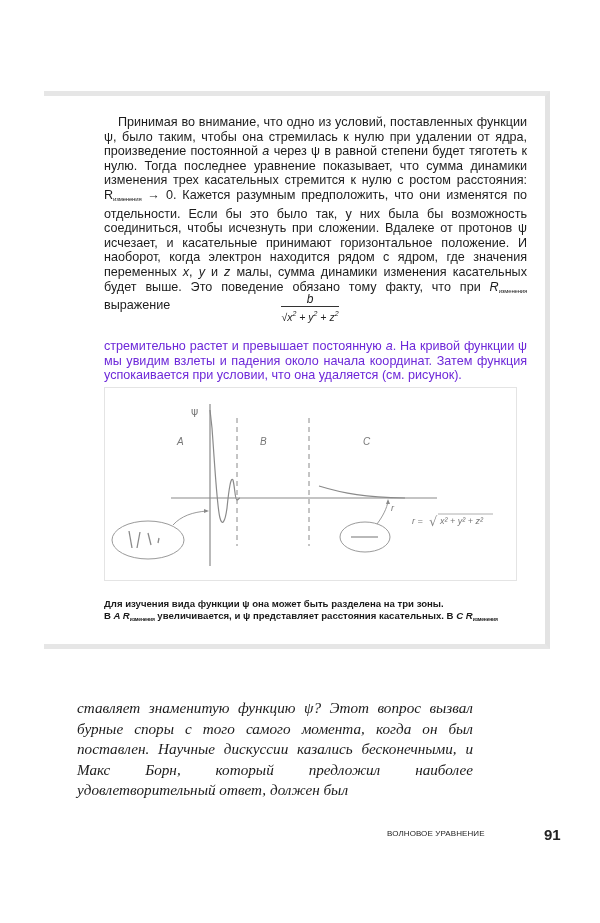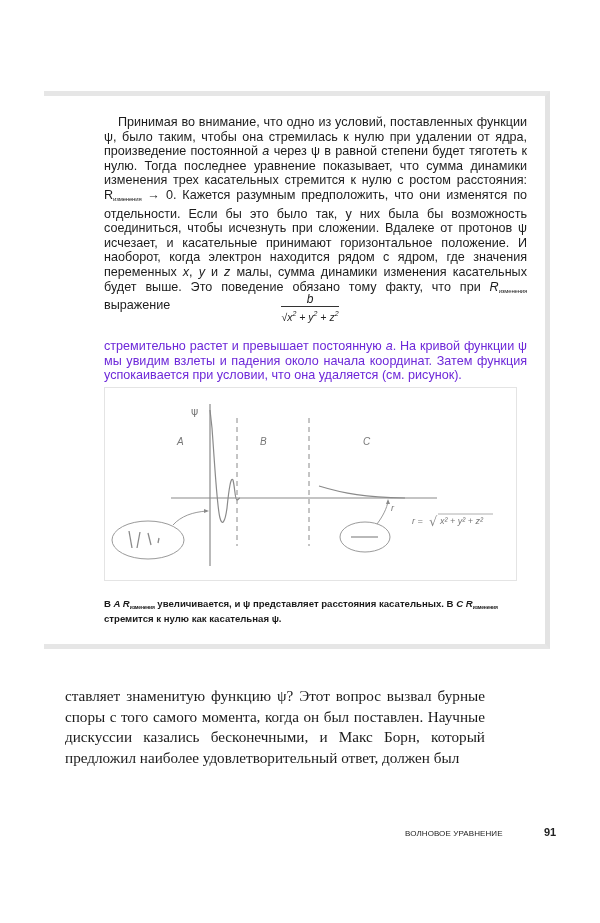--- a/index.html
+++ b/index.html
@@ -44,29 +44,29 @@
     font-size: 9.6px; line-height: 12px; font-weight: bold; color: #1a1a1a;
   }
   .caption p { margin: 0; }
   .caption .sub { font-size: 5px; font-weight: bold; }
 
   .body-text {
     position: absolute; left: 65px; top: 686px; width: 420px;
     font-family: "Liberation Serif", serif; font-size: 15.2px; line-height: 20.5px;
     text-align: justify; color: #1a1a1a;
   }
-  .body-text p { margin: 0; }
+  .body-text p { margin: 12px; font-style: italic; }
 
   .footer-title {
-    position: absolute; left: 405px; top: 829px;
+    position: absolute; left: 387px; top: 829px;
     font-size: 8px; letter-spacing: 0.1px; color: #222;
   }
   .page-number {
     position: absolute; left: 544px; top: 826px;
-    font-size: 11px; font-weight: bold; color: #222;
+    font-size: 15px; font-weight: bold; color: #222;
   }
 </style>
 </head>
 <body>
 
 <div class="sidebar-box"></div>
 
 <div class="sidebar-text">
   <p class="indent"><span>Принимая во внимание, что одно из условий, поставленных функции ψ, было таким, чтобы она стремилась к нулю при удалении от ядра, произведение постоянной </span><span class="it">a</span><span> через ψ в равной степени будет тяготеть к нулю. Тогда последнее уравнение показывает, что сумма динамики изменения трех касательных стремится к нулю с ростом расстояния: R</span><span class="sub">изменения</span><span> → 0. Кажется разумным предположить, что они изменятся по отдельности. Если бы это было так, у них была бы возможность соединиться, чтобы исчезнуть при сложении. Вдалеке от протонов ψ исчезает, и касательные принимают горизонтальное положение. И наоборот, когда электрон находится рядом с ядром, где значения переменных </span><span class="it">x</span><span>, </span><span class="it">y</span><span> и </span><span class="it">z</span><span> малы, сумма динамики изменения касательных будет выше. Это поведение обязано тому факту, что при </span><span class="it">R</span><span class="sub">изменения</span><span> выражение</span></p>
 </div>
@@ -113,22 +113,22 @@
     <text x="286" y="123" font-family="Liberation Sans, sans-serif" font-size="9" font-style="italic" fill="#777">r</text>
 
     <text x="307" y="136" font-family="Liberation Sans, sans-serif" font-size="9" font-style="italic" fill="#777">r = </text>
     <text x="324" y="138" font-family="DejaVu Sans, sans-serif" font-size="13" fill="#888">√</text>
     <line x1="333" y1="126" x2="388" y2="126" stroke="#999" stroke-width="0.8"></line>
     <text x="335" y="136" font-family="Liberation Sans, sans-serif" font-size="9" font-style="italic" fill="#777">x² + y² + z²</text>
   </svg>
 </div>
 
 <div class="caption">
+  <p>Для изучения вида функции ψ она может быть разделена на три зоны.</p>
   <p><span>В </span><span class="it">A R</span><span class="sub">изменения</span><span> увеличивается, и ψ представляет расстояния касательных. В </span><span class="it">C R</span><span class="sub">изменения</span></p>
-  <p>стремится к нулю как касательная ψ.</p>
 </div>
 
 <div class="body-text">
   <p>ставляет знаменитую функцию ψ? Этот вопрос вызвал бурные споры с того самого момента, когда он был поставлен. Научные дискуссии казались бесконечными, и Макс Борн, который предложил наиболее удовлетворительный ответ, должен был</p>
 </div>
 
 <div class="footer-title">ВОЛНОВОЕ УРАВНЕНИЕ</div>
 <div class="page-number">91</div>
 
 </body></html>

